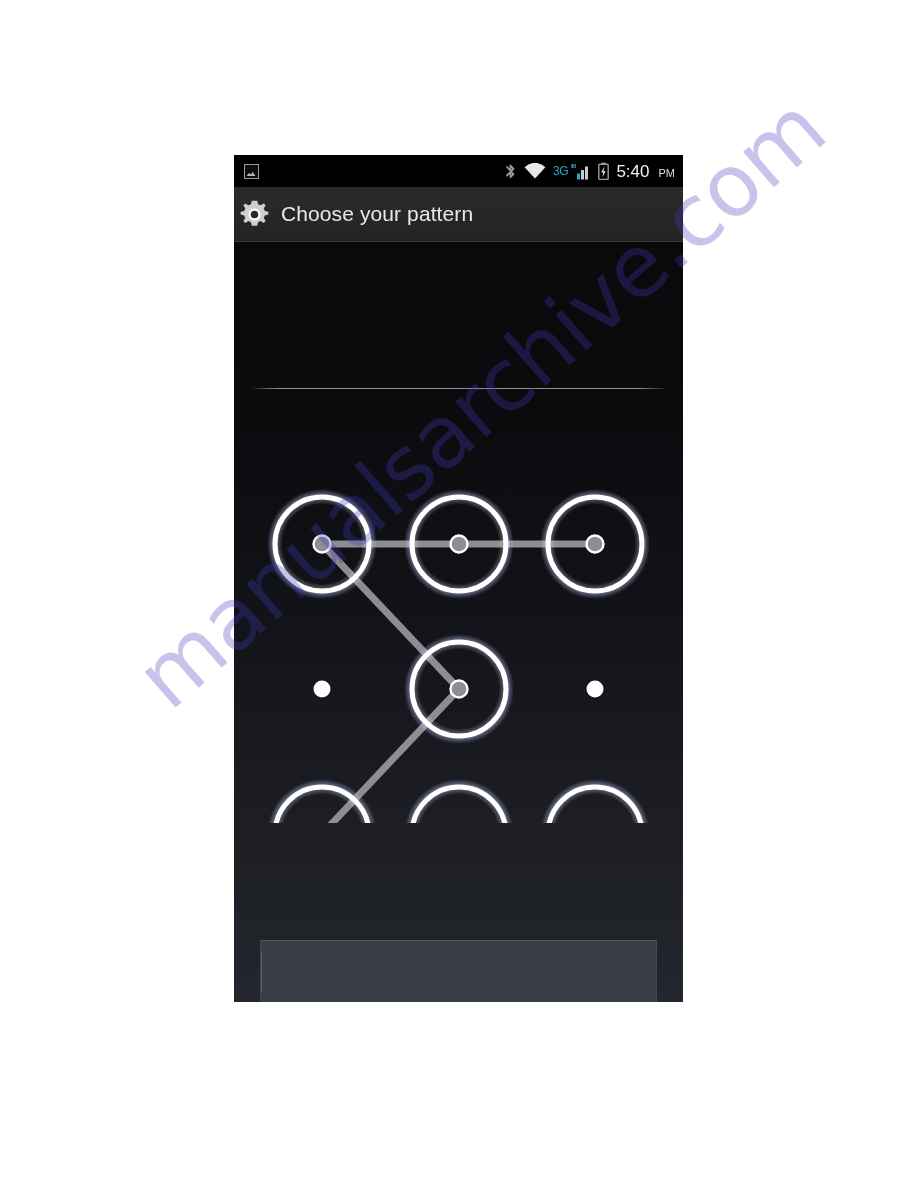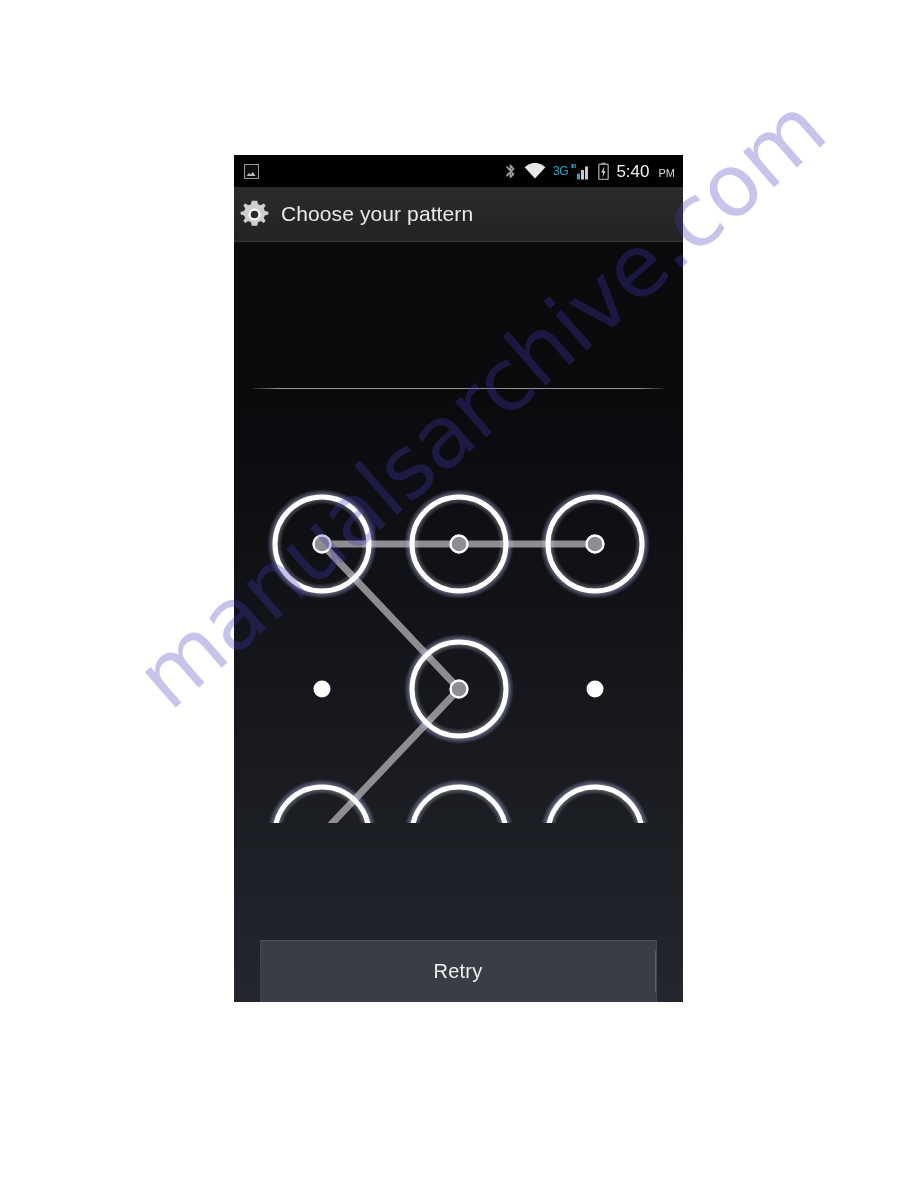--- a/index.html
+++ b/index.html
@@ -328,21 +328,20 @@
           </g>
           <g>
             <circle cx="361" cy="431" r="55" fill="url(#glow)"></circle>
             <circle cx="361" cy="431" r="47" fill="none" stroke="#ffffff" stroke-width="5"></circle>
             <circle cx="361" cy="431" r="8.5" fill="#8e8e92" stroke="#ffffff" stroke-width="2.4"></circle>
           </g>
         </svg>
       </div>
 
       <div id="buttonbar">
-        <div class="btn">Retry</div>
         <div class="vdiv"></div>
       </div>
 
     </div>
   </div>
 
   <div id="watermark">
     <div class="wm-text">manualsarchive.com</div>
   </div>
 

